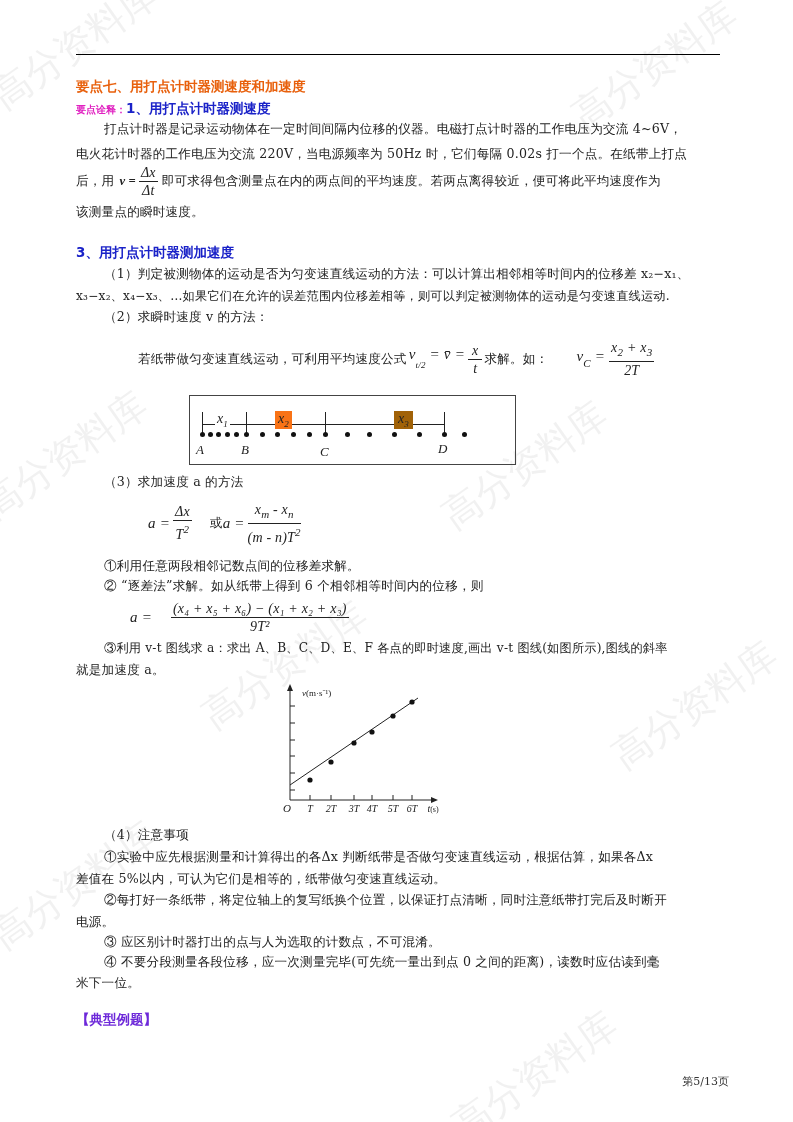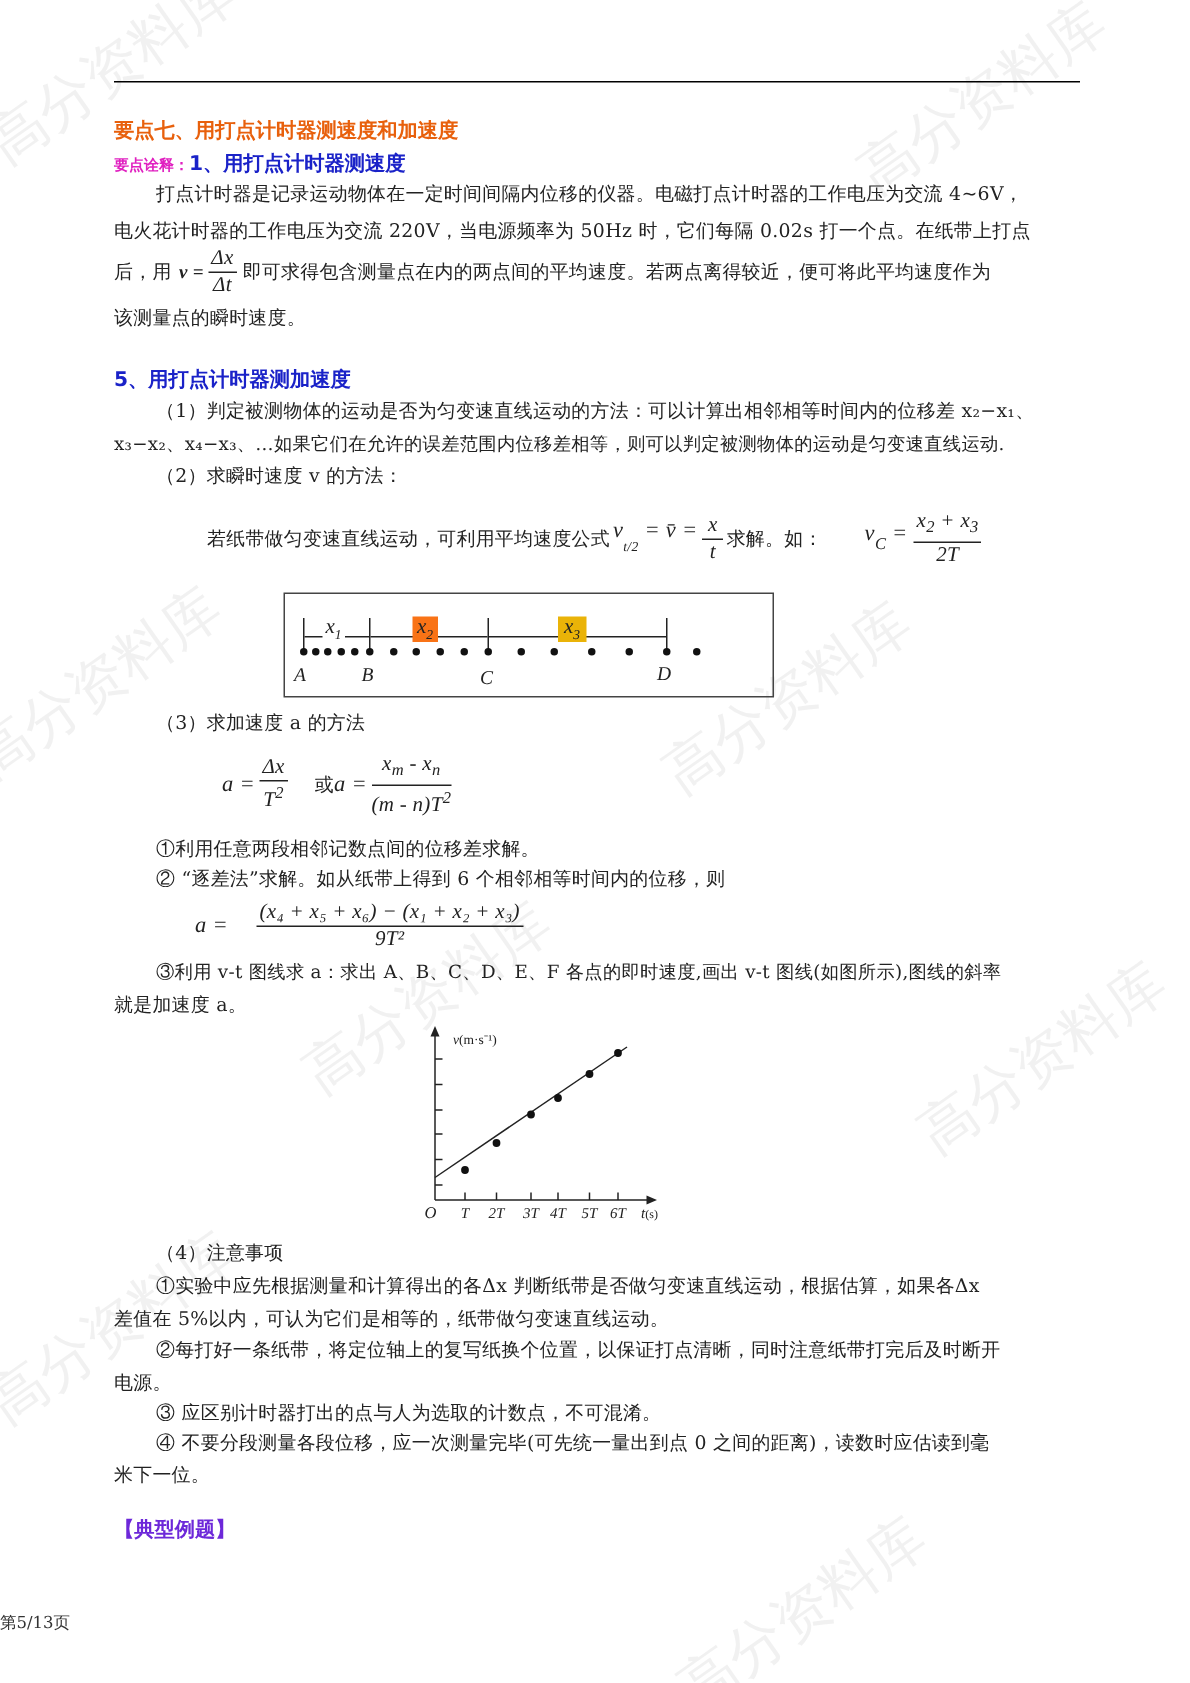--- a/index.html
+++ b/index.html
@@ -14,21 +14,21 @@
   .h-green { color:#6d28d9; font-weight:bold; font-size:13.5px; font-family:"DejaVu Sans","Liberation Sans",sans-serif; }
   .p { font-size:12.6px; line-height:16px; white-space:nowrap; letter-spacing:0.2px; }
   .math { font-family:"Liberation Serif","DejaVu Serif",serif; font-style:italic; }
   .frac { display:inline-block; vertical-align:middle; text-align:center; }
   .frac .num { display:block; border-bottom:1px solid #222; padding:0 2px; line-height:17px; }
   .frac .den { display:block; line-height:17px; }
   .tape { position:absolute; left:189px; top:395px; width:325px; height:68px; border:1.5px solid #444; }
   .dot { position:absolute; width:5px; height:5px; border-radius:50%; background:#111; }
   .tick { position:absolute; width:1px; background:#222; }
   .label-it { position:absolute; font-family:"Liberation Serif",serif; font-style:italic; font-size:13px; }
-  .footer { position:absolute; top:1074px; left:0; width:729px; text-align:left; font-size:11px; color:#333; }
+  .footer { position:absolute; top:1074px; left:0; width:729px; text-align:right; font-size:11px; color:#333; }
   .wm { position:absolute; color:rgba(180,180,180,0.18); font-size:38px; font-family:"DejaVu Sans",sans-serif; transform:rotate(-35deg); pointer-events:none; white-space:nowrap; }
 </style>
 </head>
 <body>
 
 <div class="page">
 
   <div class="wm" style="left:-20px;top:20px;">高分资料库</div>
   <div class="wm" style="left:560px;top:40px;">高分资料库</div>
   <div class="wm" style="left:-30px;top:430px;">高分资料库</div>
@@ -51,21 +51,21 @@
     <span>后，用</span>
     <span class="math" style="margin:0 3px 0 5px;font-weight:bold;">v =</span>
     <span class="frac math" style="font-size:14px;">
       <span class="num">Δx</span>
       <span class="den">Δt</span>
     </span>
     <span style="margin-left:4px;">即可求得包含测量点在内的两点间的平均速度。若两点离得较近，便可将此平均速度作为</span>
   </div>
   <div class="abs p" style="left:76px;top:204px;">该测量点的瞬时速度。</div>
 
-  <div class="abs h-blue" style="left:76px;top:244px;">5、用打点计时器测加速度</div>
+  <div class="abs h-blue" style="left:76px;top:244px;">3、用打点计时器测加速度</div>
   <div class="abs p" style="left:104px;top:266px;">（1）判定被测物体的运动是否为匀变速直线运动的方法：可以计算出相邻相等时间内的位移差 x₂−x₁、</div>
   <div class="abs p" style="left:76px;top:288px;font-size:12.2px;">x₃−x₂、x₄−x₃、…如果它们在允许的误差范围内位移差相等，则可以判定被测物体的运动是匀变速直线运动.</div>
   <div class="abs p" style="left:104px;top:309px;">（2）求瞬时速度 v 的方法：</div>
 
   <div class="abs p" style="left:138px;top:337px;height:44px;display:flex;align-items:center;">
     <span>若纸带做匀变速直线运动，可利用平均速度公式</span>
     <span class="math" style="font-size:15px;margin-left:2px;">v<sub style="font-size:9px;vertical-align:-9px;">t/2</sub> = v̄ = </span>
     <span class="frac math" style="font-size:14px;margin-left:3px;">
       <span class="num" style="padding:0 4px;">x</span>
         <span class="den">t</span>
@@ -83,21 +83,21 @@
     <div class="tick" style="left:12px;top:16px;height:22px;"></div>
     <div class="tick" style="left:56px;top:16px;height:22px;"></div>
     <div class="tick" style="left:135px;top:16px;height:22px;"></div>
     <div class="tick" style="left:254px;top:16px;height:22px;"></div>
 
     <div class="abs" style="left:13px;top:28px;width:43px;height:1px;background:#222;"></div>
     <div class="abs" style="left:57px;top:28px;width:78px;height:1px;background:#222;"></div>
     <div class="abs" style="left:136px;top:28px;width:118px;height:1px;background:#222;"></div>
     <div class="label-it" style="left:25px;top:15px;background:#fff;padding:0 2px;font-size:14px;">x<sub style="font-size:9px;">1</sub></div>
     <div class="label-it" style="left:85px;top:15px;background:#f97316;padding:0 3px;font-size:14px;">x<sub style="font-size:9px;">2</sub></div>
-    <div class="label-it" style="left:182px;top:15px;background:#eab308;padding:0 4px;font-size:14px;">x<sub style="font-size:9px;">3</sub></div>
+    <div class="label-it" style="left:204px;top:15px;background:#a16207;padding:0 4px;font-size:14px;">x<sub style="font-size:9px;">3</sub></div>
 
     <div class="dot" style="left:10px;top:36px;"></div>
     <div class="dot" style="left:18px;top:36px;"></div>
     <div class="dot" style="left:26px;top:36px;"></div>
     <div class="dot" style="left:35px;top:36px;"></div>
     <div class="dot" style="left:44px;top:36px;"></div>
     <div class="dot" style="left:54px;top:36px;"></div>
     <div class="dot" style="left:70px;top:36px;"></div>
     <div class="dot" style="left:85px;top:36px;"></div>
     <div class="dot" style="left:101px;top:36px;"></div>

